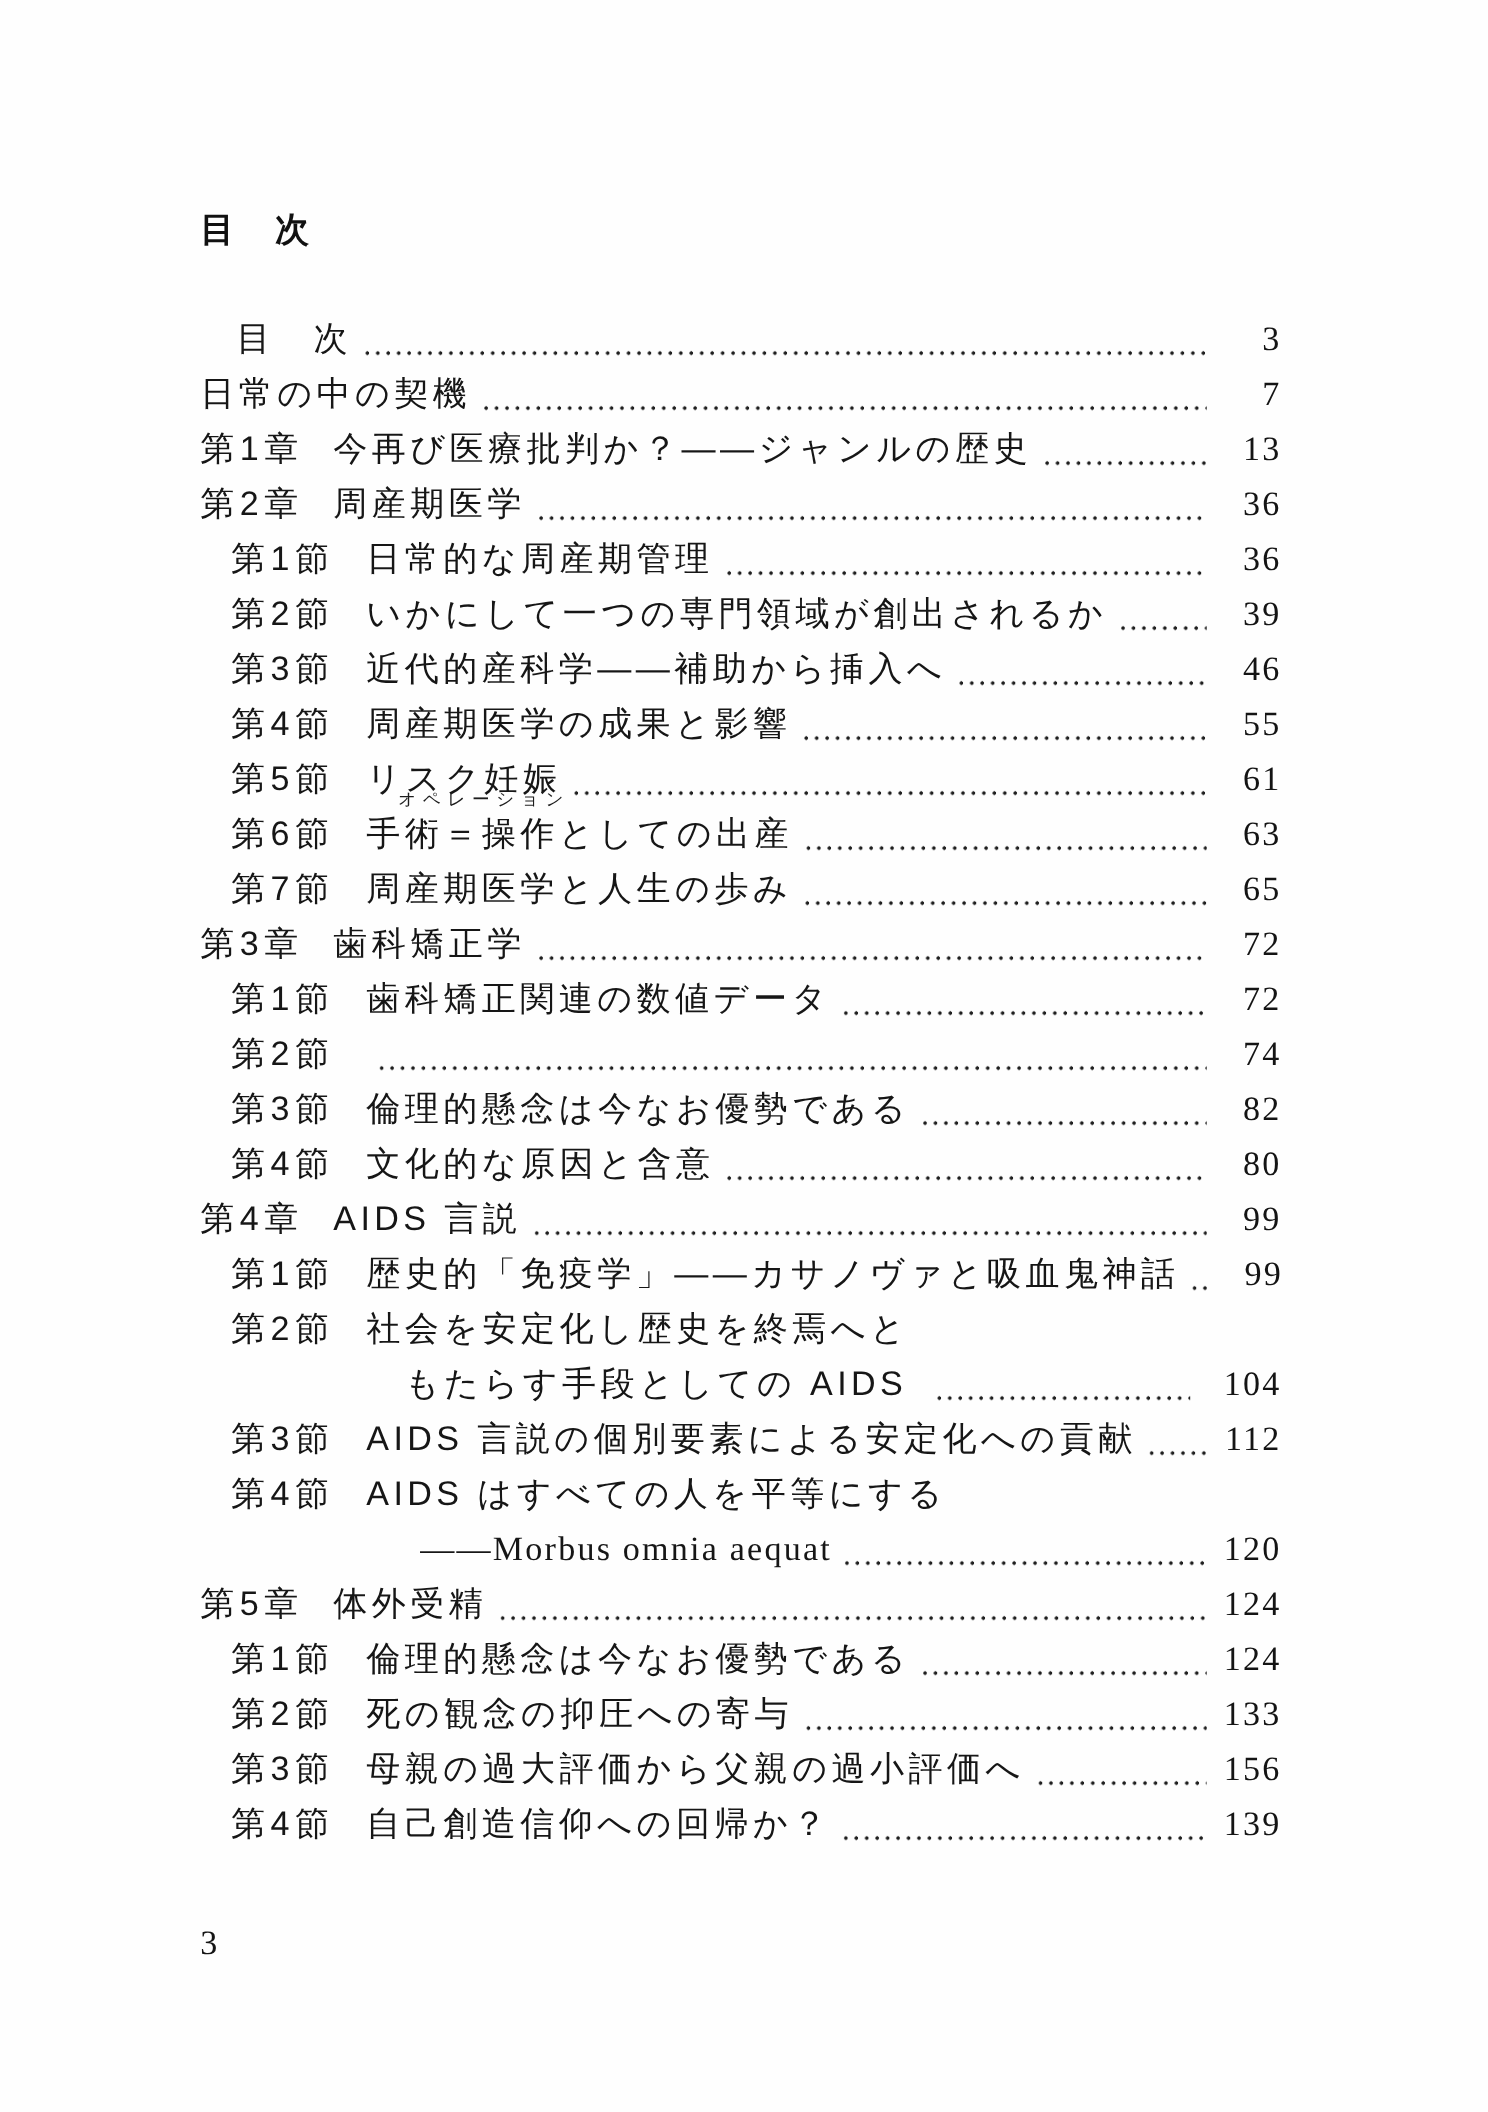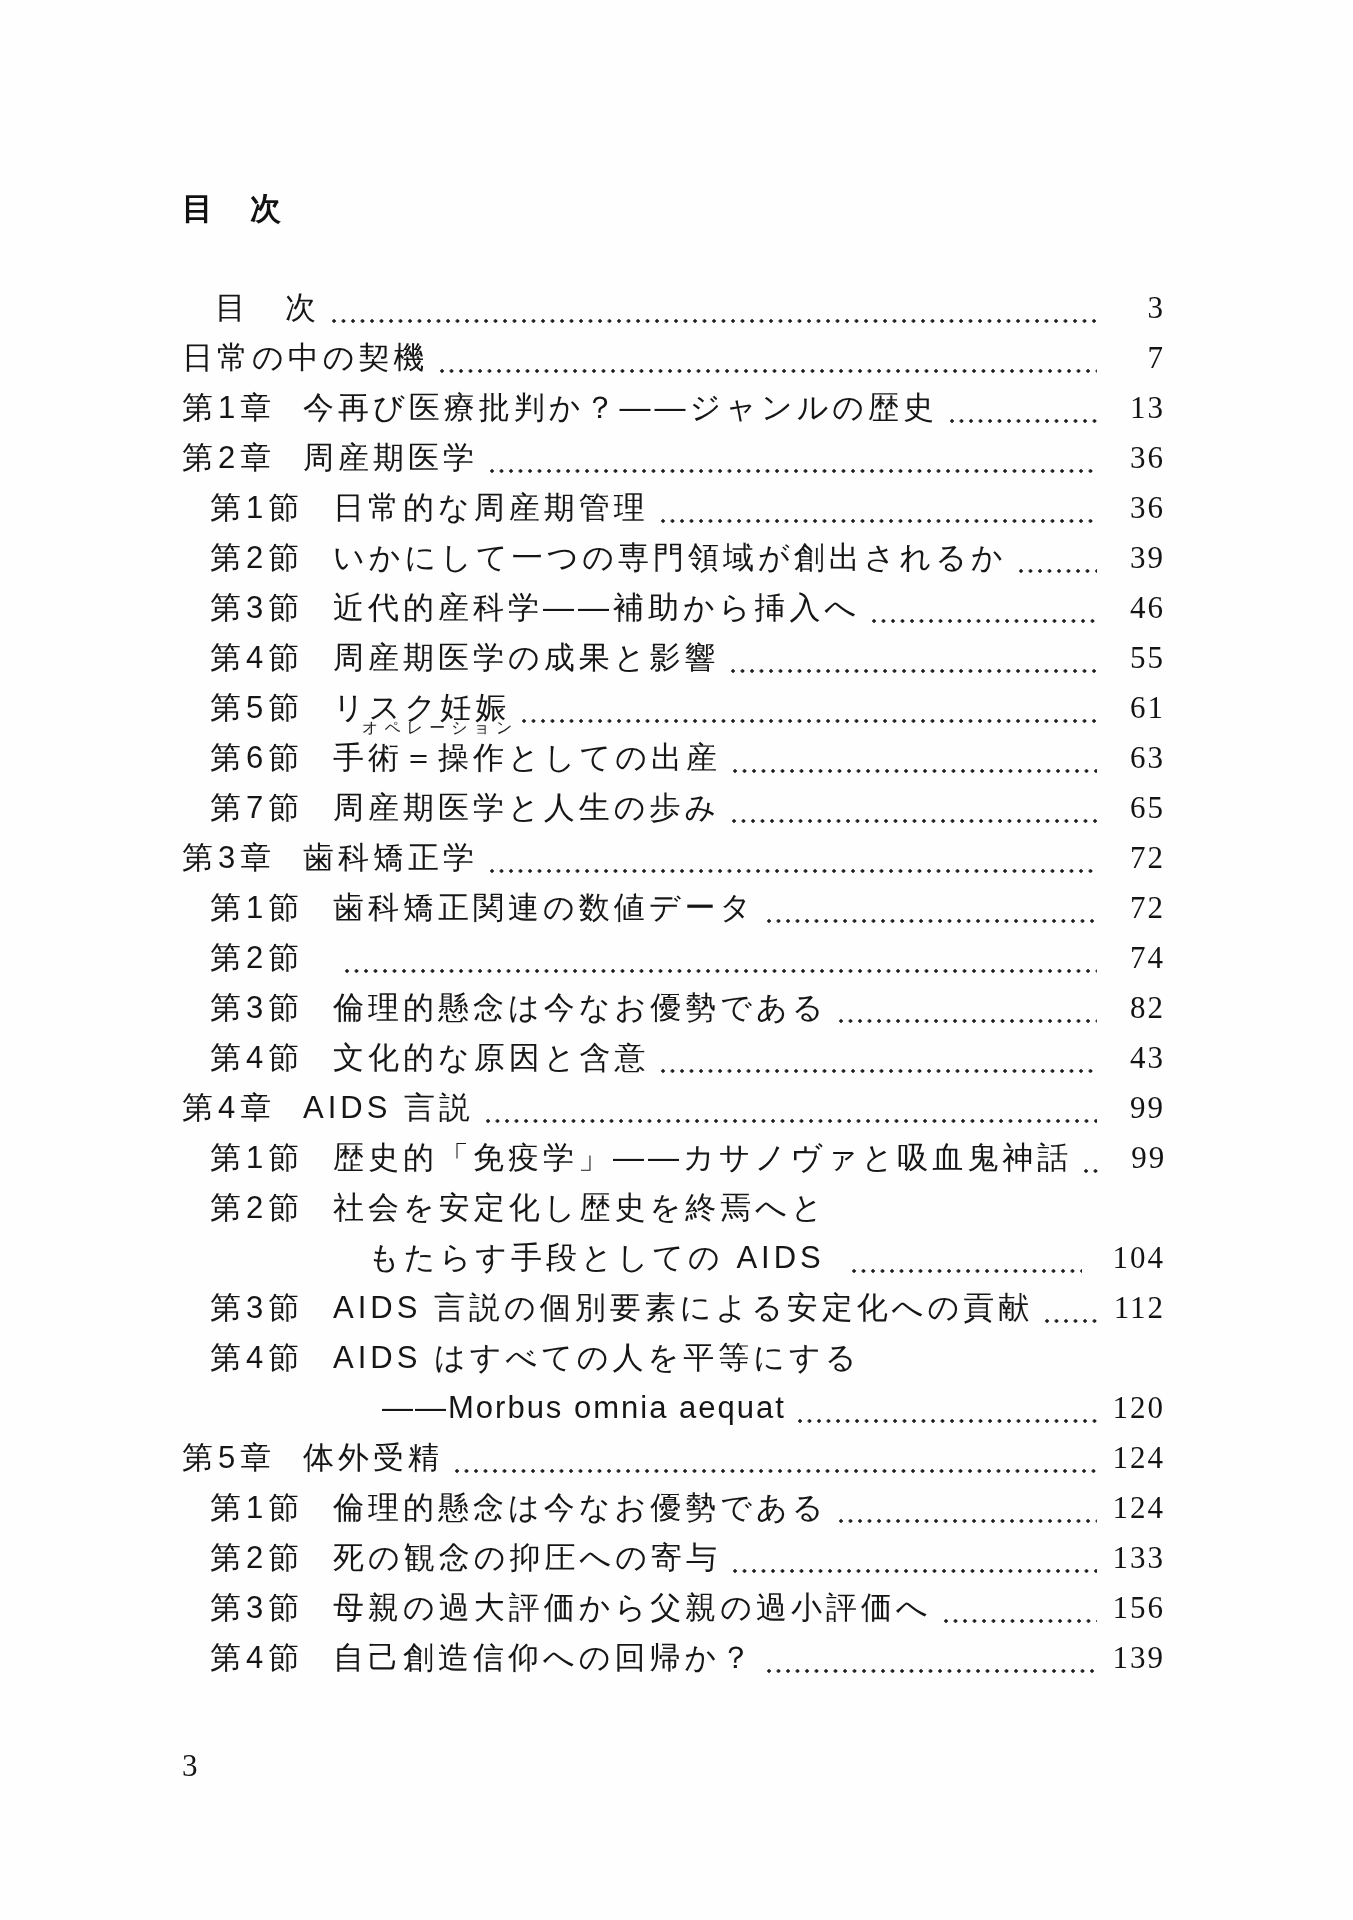--- a/index.html
+++ b/index.html
@@ -35,21 +35,21 @@
   .lvl-chapter .num{width:121px;}
   .lvl-section .num{width:123px;}
   .lvl-entry{padding-left:33px;}
   .lvl-section{padding-left:28px;}
   .lvl-cont{padding-left:186px;gap:15px;}
   .lvl-cont2{padding-left:200px;}
   .title{
     flex:0 0 auto;letter-spacing:4px;color:#161616;
   }
   .latin .title{
-    font-family:Liberation Sans, sans-serif;
+    font-family:Liberation Serif, serif;
     letter-spacing:2px;
   }
   .dots{
     flex:1 1 auto;align-self:flex-end;
     height:4px;margin:0 6px 10px 12px;
     background-image:radial-gradient(circle at 2px 2px,#1f1f1f 1.5px,rgba(0,0,0,0) 1.9px);
     background-size:9.5px 4px;background-repeat:repeat-x;
     min-width:14px;
   }
   .page-num{
@@ -159,21 +159,21 @@
       <div class="row lvl-section">
         <span class="num">第3節</span>
         <span class="title">倫理的懸念は今なお優勢である</span>
         <span class="dots"></span>
         <span class="page-num">82</span>
       </div>
       <div class="row lvl-section">
         <span class="num">第4節</span>
         <span class="title">文化的な原因と含意</span>
         <span class="dots"></span>
-        <span class="page-num">43</span>
+        <span class="page-num">80</span>
       </div>
       <div class="row lvl-chapter">
         <span class="num">第4章</span>
         <span class="title">AIDS 言説</span>
         <span class="dots"></span>
         <span class="page-num">99</span>
       </div>
       <div class="row lvl-section">
         <span class="num">第1節</span>
         <span class="title">歴史的「免疫学」——カサノヴァと吸血鬼神話</span>

